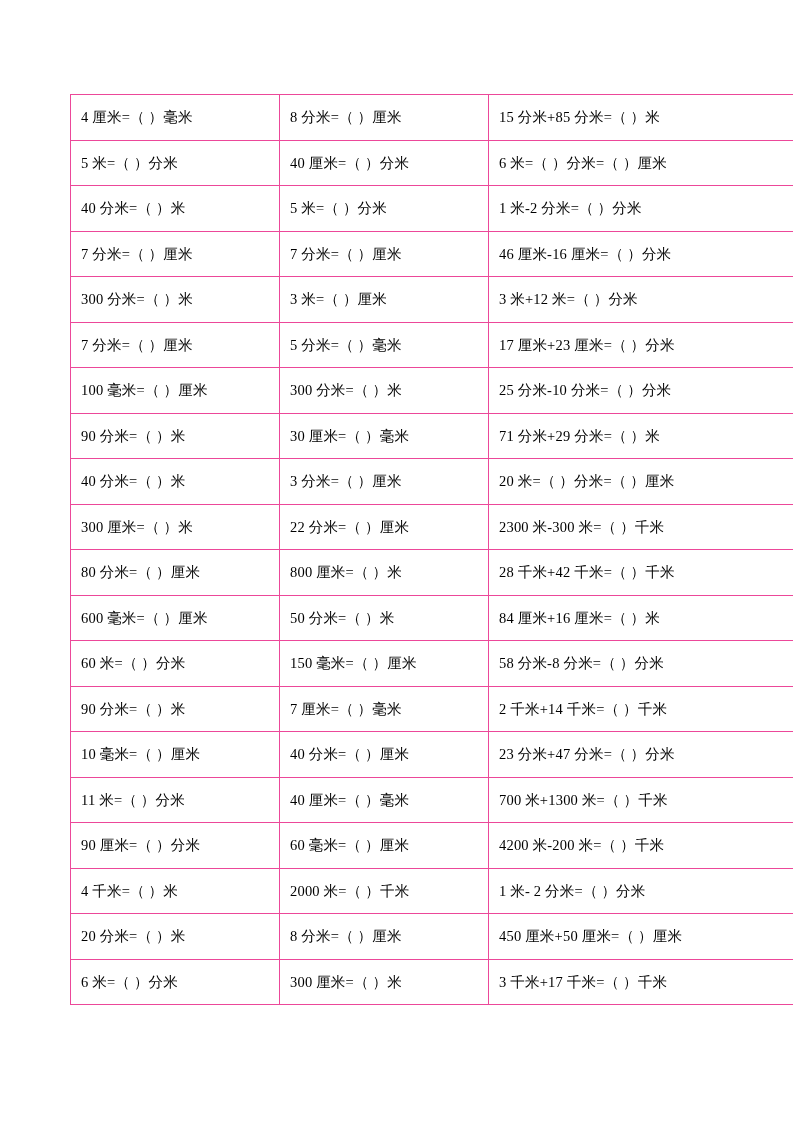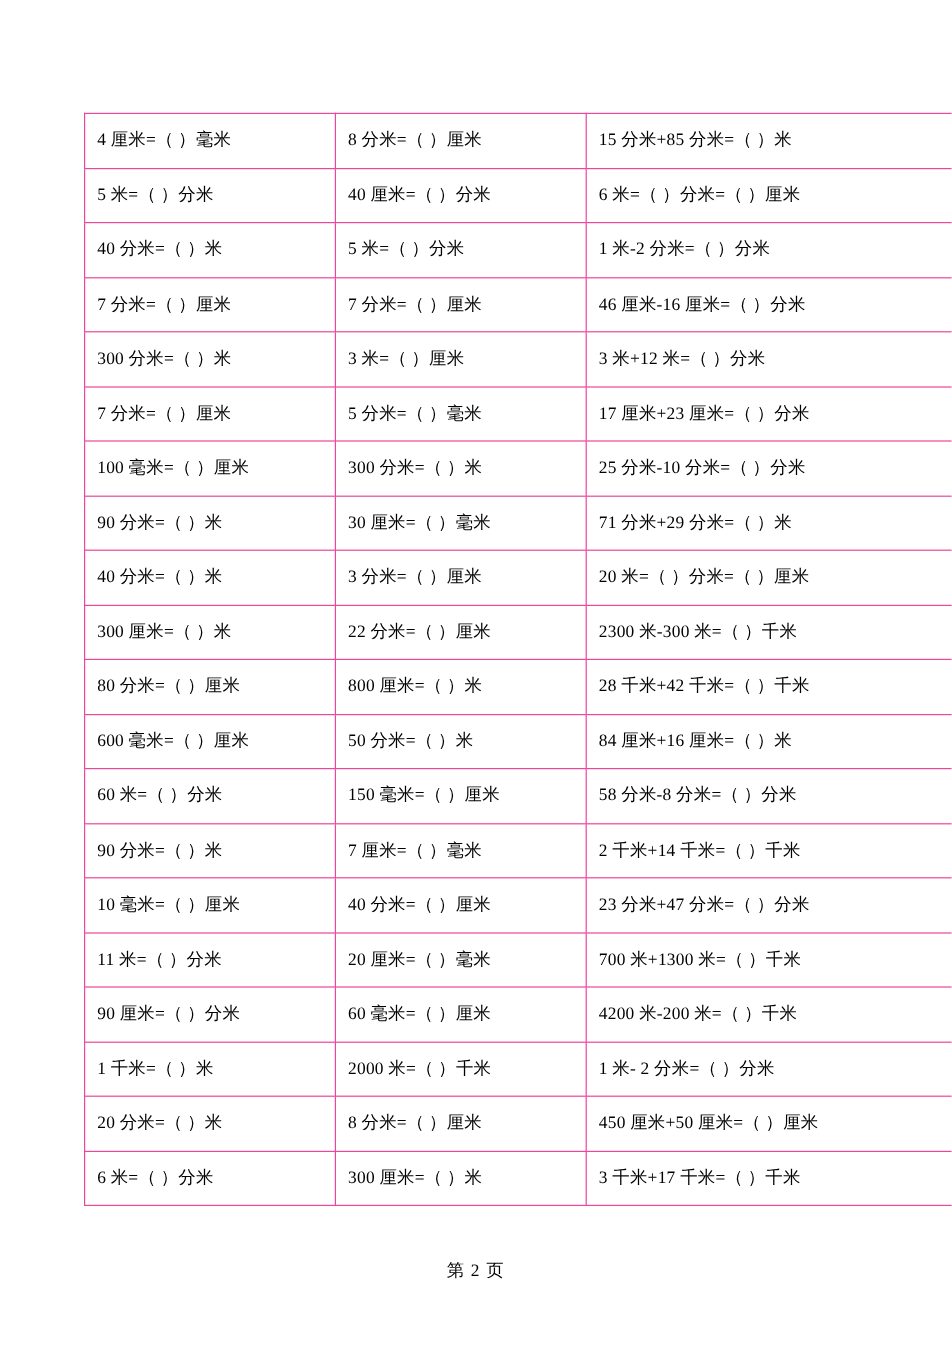--- a/index.html
+++ b/index.html
@@ -127,41 +127,40 @@
         <td class="col1">7 厘米=（  ）毫米</td>
         <td class="col2">2 千米+14 千米=（  ）千米</td>
       </tr>
       <tr>
         <td class="col0">10 毫米=（  ）厘米</td>
         <td class="col1">40 分米=（  ）厘米</td>
         <td class="col2">23 分米+47 分米=（  ）分米</td>
       </tr>
       <tr>
         <td class="col0">11 米=（  ）分米</td>
-        <td class="col1">20 厘米=（  ）毫米</td>
+        <td class="col1">40 厘米=（  ）毫米</td>
         <td class="col2">700 米+1300 米=（  ）千米</td>
       </tr>
       <tr>
         <td class="col0">90 厘米=（  ）分米</td>
         <td class="col1">60 毫米=（  ）厘米</td>
         <td class="col2">4200 米-200 米=（  ）千米</td>
       </tr>
       <tr>
-        <td class="col0">1 千米=（  ）米</td>
+        <td class="col0">4 千米=（  ）米</td>
         <td class="col1">2000 米=（  ）千米</td>
         <td class="col2">1 米- 2 分米=（  ）分米</td>
       </tr>
       <tr>
         <td class="col0">20 分米=（  ）米</td>
         <td class="col1">8 分米=（  ）厘米</td>
         <td class="col2">450 厘米+50 厘米=（  ）厘米</td>
       </tr>
       <tr>
         <td class="col0">6 米=（  ）分米</td>
         <td class="col1">300 厘米=（  ）米</td>
         <td class="col2">3 千米+17 千米=（  ）千米</td>
       </tr>
     </tbody>
   </table>
 
-  <div class="footer">第 2 页</div>
 
 </div>
 
 </body></html>

